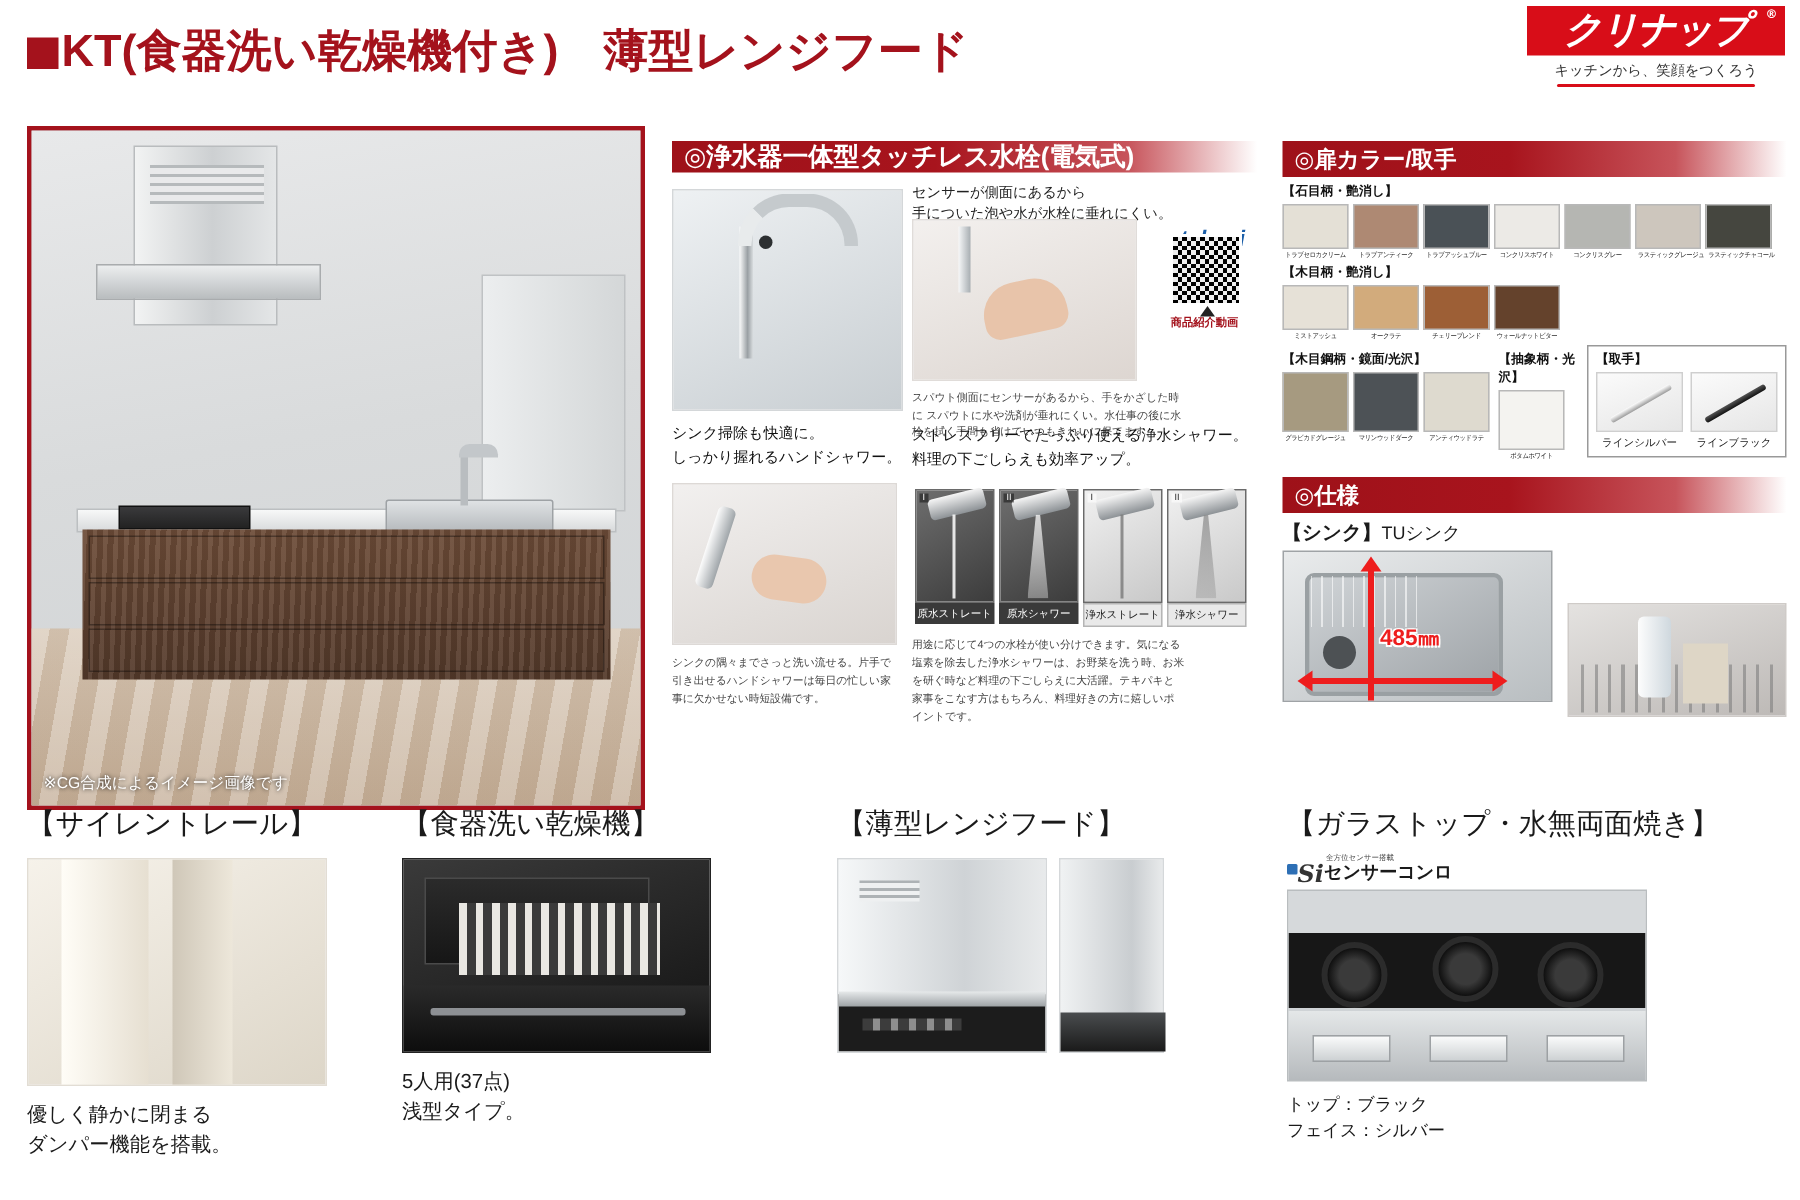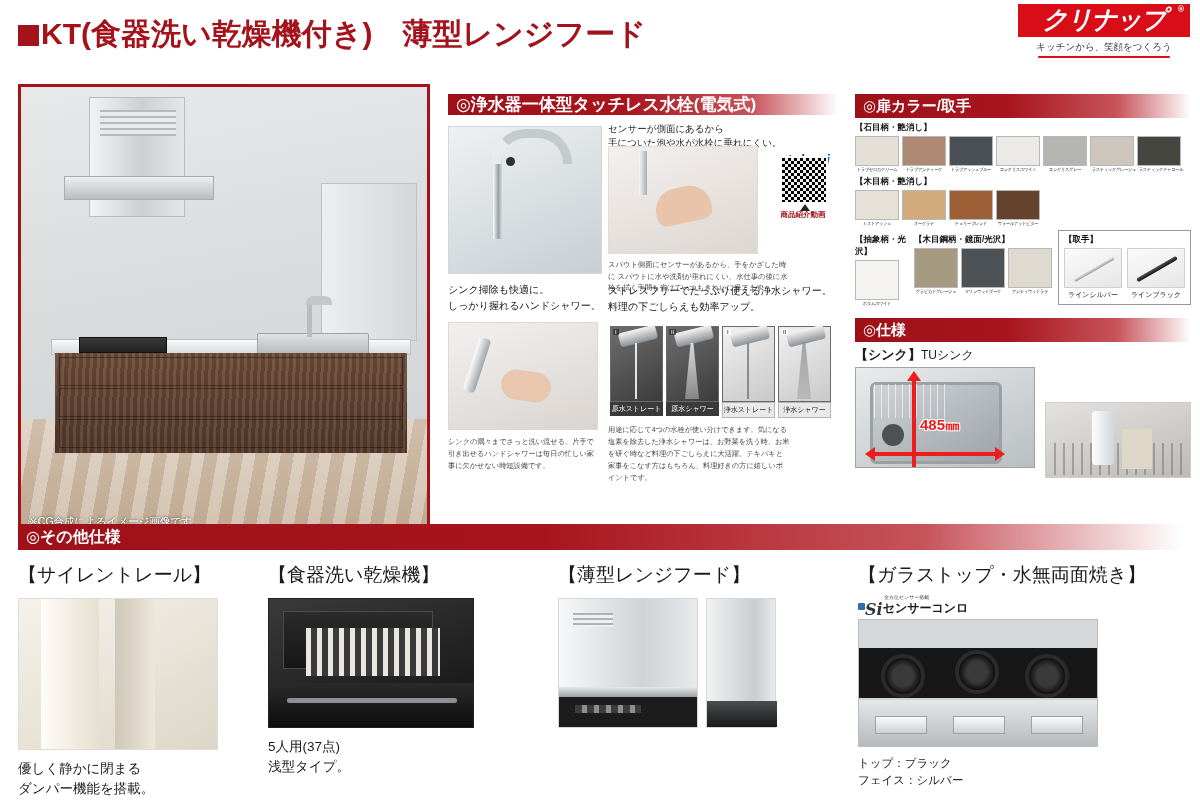--- a/index.html
+++ b/index.html
@@ -367,43 +367,43 @@
         <div class="sw-lab">チェリーブレンド</div>
       </div>
     <div class="sw">
         <div class="sw-chip" style="background:#64422c"></div>
         <div class="sw-lab">ウォールナットビター</div>
       </div>
   </div>
 
   <div class="bottom-groups">
     <div>
-      <div class="grp-title">【抽象柄・光沢】</div>
-      <div class="sw-row">
-        <div class="sw">
-            <div class="sw-chip" style="height:40px;background:#f4f3f0"></div>
-            <div class="sw-lab">ボタムホワイト</div>
-          </div>
-      </div>
-    </div>
-
-    <div>
       <div class="grp-title">【木目鋼柄・鏡面/光沢】</div>
       <div class="sw-row">
         <div class="sw">
             <div class="sw-chip" style="height:40px;background:#a69a80"></div>
             <div class="sw-lab">グラビカドグレージュ</div>
           </div>
         <div class="sw">
             <div class="sw-chip" style="height:40px;background:#4d5256"></div>
             <div class="sw-lab">マリンウッドダーク</div>
           </div>
         <div class="sw">
             <div class="sw-chip" style="height:40px;background:#dedacf"></div>
             <div class="sw-lab">アンティウッドラテ</div>
+          </div>
+      </div>
+    </div>
+
+    <div>
+      <div class="grp-title">【抽象柄・光沢】</div>
+      <div class="sw-row">
+        <div class="sw">
+            <div class="sw-chip" style="height:40px;background:#f4f3f0"></div>
+            <div class="sw-lab">ボタムホワイト</div>
           </div>
       </div>
     </div>
 
     <div class="handle-box">
       <div class="grp-title" style="margin-top:0">【取手】</div>
       <div class="handle-row">
         <div>
           <div class="handle-chip">
               <div class="handle-bar-s"></div>
@@ -441,21 +441,20 @@
 
 
   <div class="basket-img">
     <div class="rack"></div>
     <div class="bottle"></div>
     <div class="cloth"></div>
   </div>
 </div>
 
 <div class="other-panel">
-  <div class="bar other-bar">◎その他仕様</div>
 
   <div class="other-grid">
 
     <div class="oc oc1">
       <div class="oc-title">【サイレントレール】</div>
       <div class="img-rail"></div>
       <div class="oc-cap" style="white-space:pre-line;">優しく静かに閉まる
 ダンパー機能を搭載。</div>
     </div>
 

